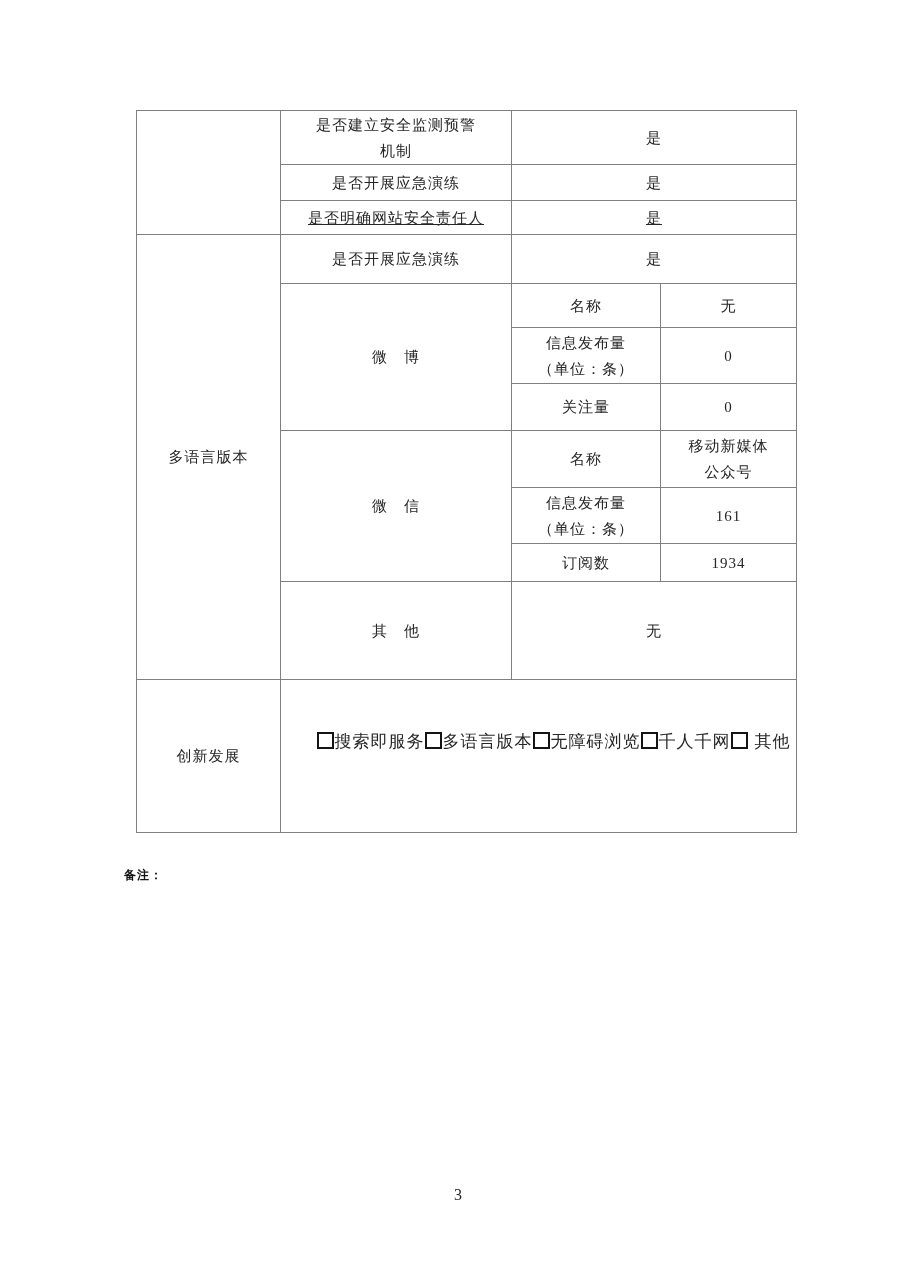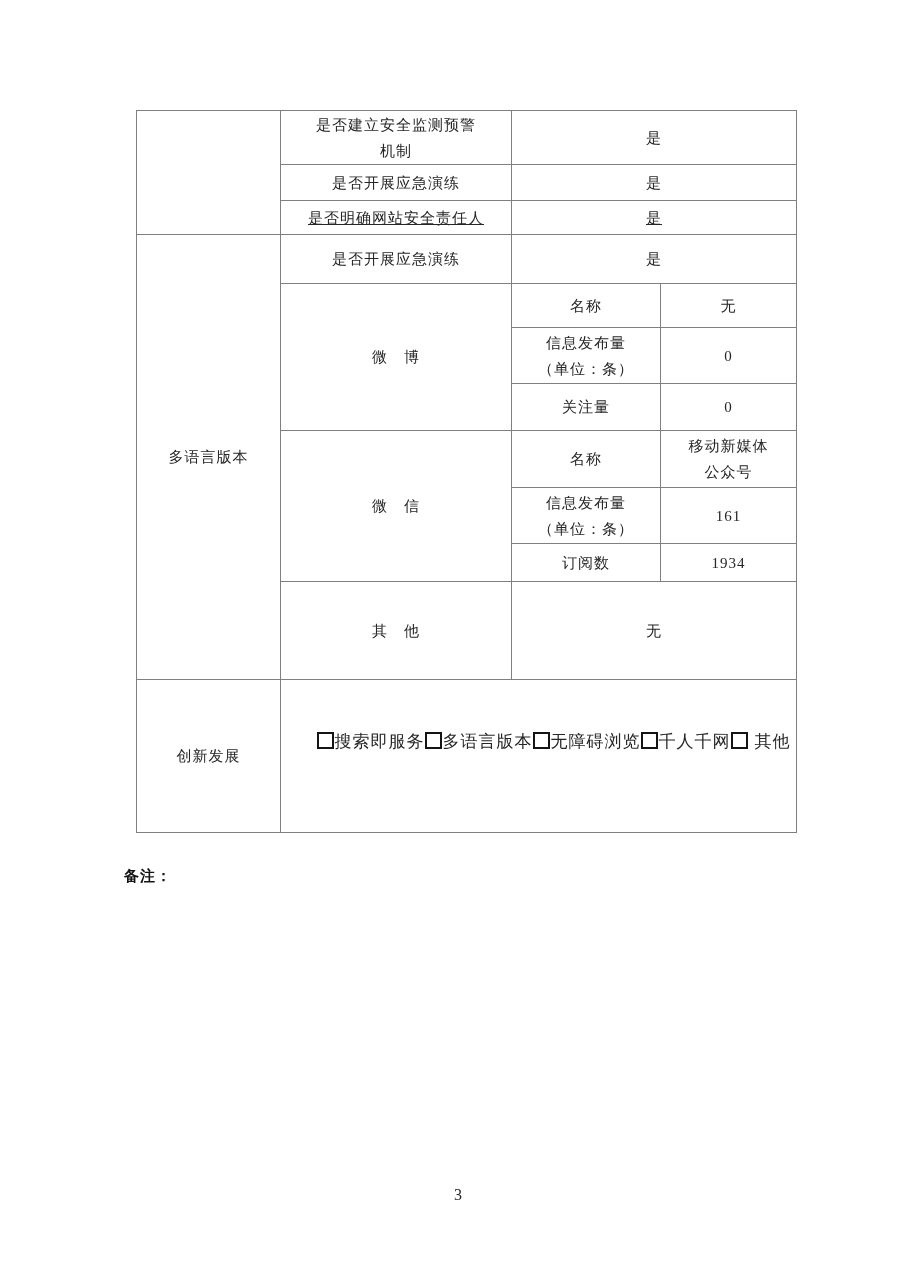--- a/index.html
+++ b/index.html
@@ -22,21 +22,21 @@
   td.innovation-cell{
     text-align:center;vertical-align:top;padding:50px 0 0 30px;
     font-size:17px;line-height:24px;letter-spacing:1px;white-space:nowrap;
   }
   .cb{
     display:inline-block;width:13px;height:13px;border:2px solid #141414;
     background:#fff;vertical-align:-2px;margin-right:1px;
   }
   .opt-gap{margin-left:6px;}
   .remarks{
-    position:absolute;left:124px;top:867px;font-size:15px;font-weight:bold;
+    position:absolute;left:124px;top:867px;font-size:12px;font-weight:bold;
     color:#141414;letter-spacing:1px;
   }
   .page-number{
     position:absolute;left:128px;top:1186px;width:660px;text-align:center;
     font-size:16px;color:#262626;
   }
 </style>
 </head>
 <body>
 

